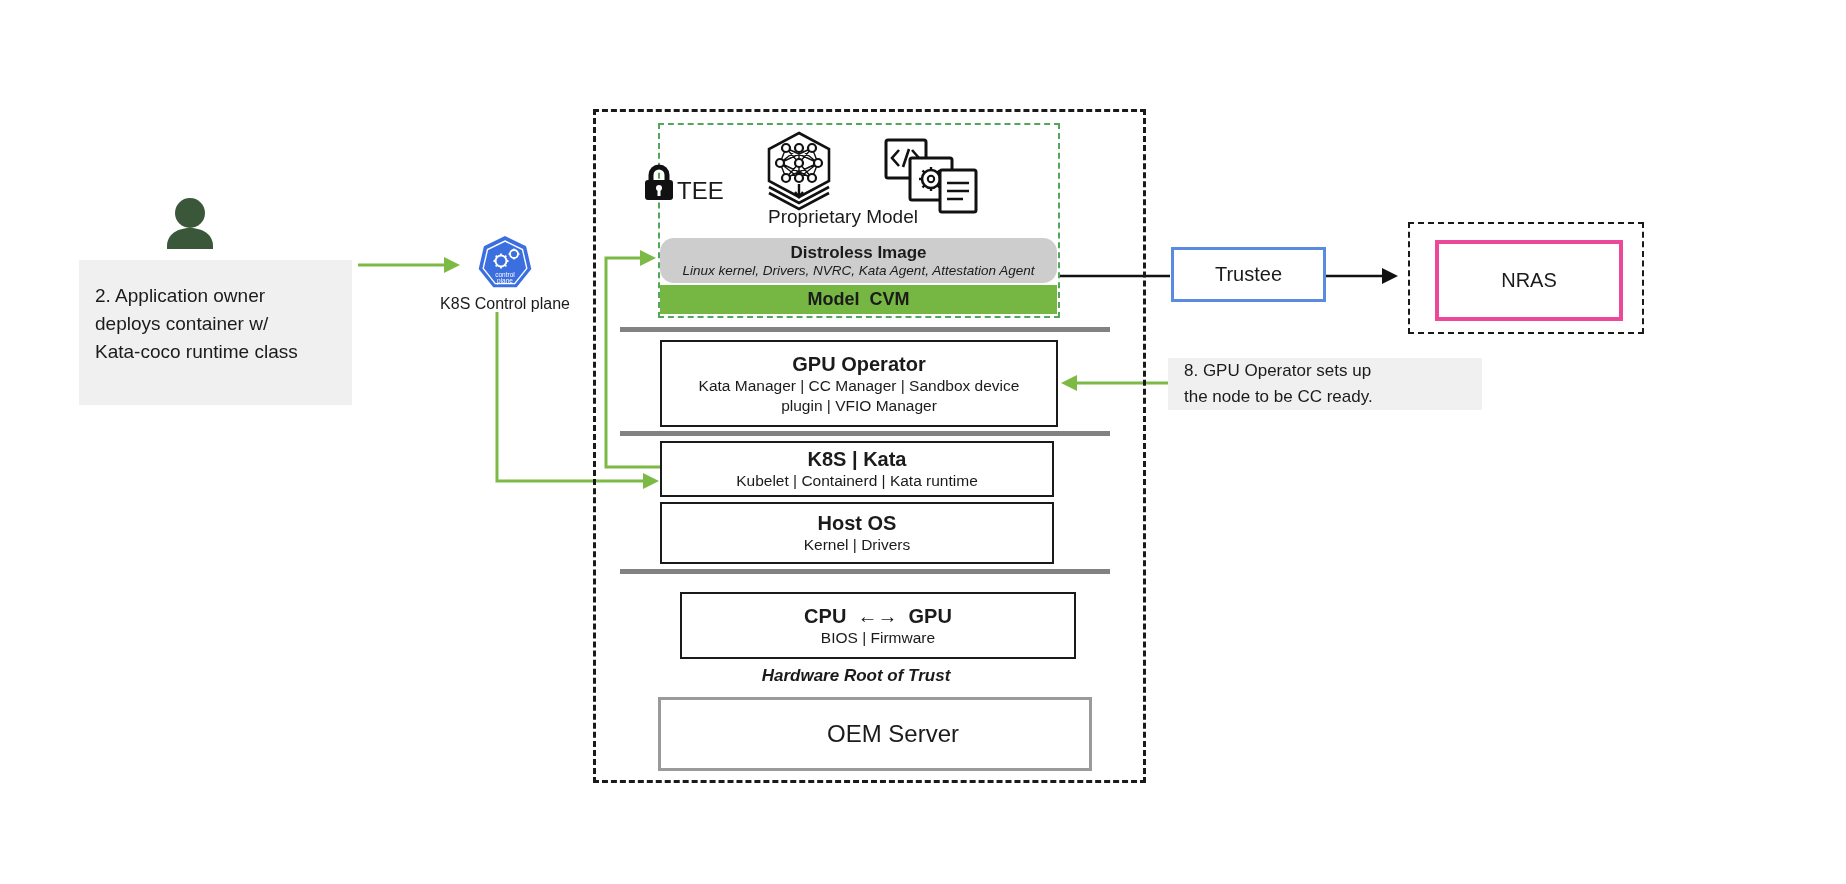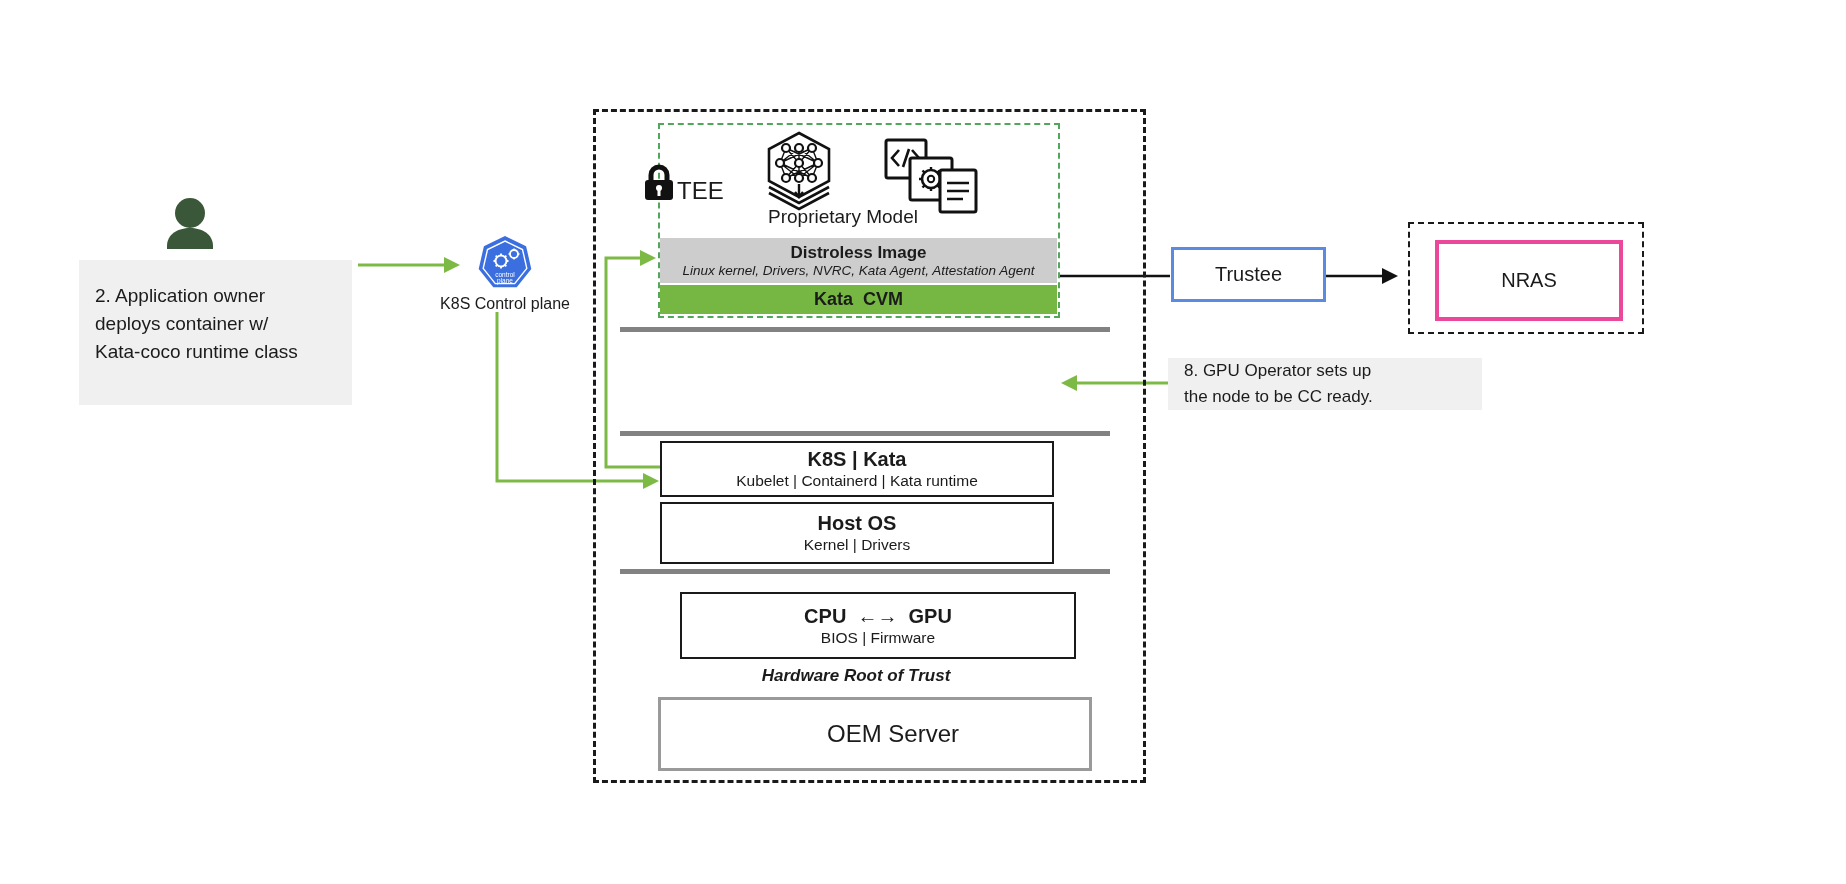--- a/index.html
+++ b/index.html
@@ -13,21 +13,21 @@
   
   .note{background:#f0f0f0;font-size:19px;line-height:28px;white-space:pre-line;}
   .note.small{font-size:17px;line-height:26px;}
 
   
   .node-container{border:3px dashed #1a1a1a;}
   .tee-box{border:2px dashed #53a75a;}
 
   
   .bar{display:flex;flex-direction:column;justify-content:center;align-items:center;text-align:center;}
-  .distroless-bar{background:#cdcdcd;}
+  .distroless-bar{background:#cdcdcd;border-radius:14px;}
   .distroless-title{font-weight:bold;font-size:17px;line-height:20px;}
   .distroless-sub{font-style:italic;font-size:13.5px;line-height:16px;}
   .kata-bar{background:#76b642;font-weight:bold;font-size:18px;white-space:pre;
             display:flex;align-items:center;justify-content:center;}
 
   .separator{background:#828282;height:5px;}
 
   .stack-box{border:2px solid #1a1a1a;background:#fff;display:flex;flex-direction:column;
              justify-content:center;align-items:center;text-align:center;}
   .stack-title{font-weight:bold;font-size:20px;line-height:24px;white-space:pre;}
@@ -173,26 +173,30 @@
     </g>
   </svg>
 
   <div class="abs prop-label" style="left:738px;top:206px;width:210px;">Proprietary Model</div>
 
   <div class="abs bar distroless-bar" style="left:660px;top:238px;width:397px;height:45px;">
     <div class="distroless-title">Distroless Image</div>
     <div class="distroless-sub">Linux kernel, Drivers, NVRC, Kata Agent, Attestation Agent</div>
   </div>
 
-  <div class="abs kata-bar" style="left:660px;top:285px;width:397px;height:29px;">Kata  CVM</div>
+  <div class="abs kata-bar" style="left:660px;top:285px;width:397px;height:29px;">Model  CVM</div>
 
   <div class="abs separator" style="left:620px;top:327px;width:490px;"></div>
   <div class="abs separator" style="left:620px;top:431px;width:490px;"></div>
   <div class="abs separator" style="left:620px;top:569px;width:490px;"></div>
 
+  <div class="abs stack-box" style="left:660px;top:340px;width:394px;height:83px;">
+    <div class="stack-title">GPU Operator</div>
+    <div class="stack-sub" style="max-width:345px;">Kata Manager | CC Manager | Sandbox device plugin | VFIO Manager</div>
+  </div>
 
   <div class="abs stack-box" style="left:660px;top:441px;width:390px;height:52px;">
     <div class="stack-title">K8S | Kata</div>
     <div class="stack-sub">Kubelet | Containerd | Kata runtime</div>
   </div>
 
   <div class="abs stack-box" style="left:660px;top:502px;width:390px;height:58px;">
     <div class="stack-title">Host OS</div>
     <div class="stack-sub">Kernel | Drivers</div>
   </div>

